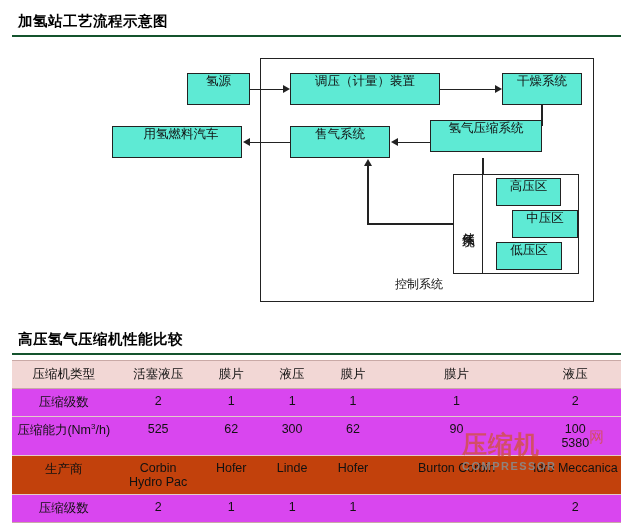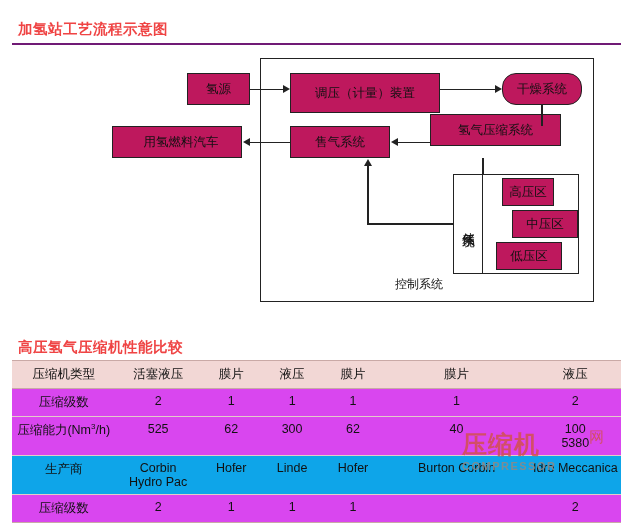--- a/index.html
+++ b/index.html
@@ -12,42 +12,42 @@
     font-family: "Liberation Sans", sans-serif;
     color: #1a1a1a;
     position: relative;
     overflow: hidden;
   }
 
   
   .section-title {
     font-size: 14.5px;
     font-weight: bold;
-    color: #ef4444;
+    color: #000000;
     padding: 0 0 4px 6px;
-    border-bottom: 2px solid #701a75;
-    margin: 8px 12px;
+    border-bottom: 2px solid #14532d;
+    margin: 0 12px;
     letter-spacing: 0.5px;
   }
   #title1 { position: absolute; left: 0; right: 0; top: 12px; }
   #title2 { position: absolute; left: 0; right: 0; top: 330px; }
 
   
   #diagram {
     position: absolute;
     left: 12px; top: 48px;
     width: 609px; height: 270px;
   }
   .box {
     position: absolute;
     border: 1px solid #222;
-    background: #be185d;
+    background: #5eead4;
     font-size: 12.5px;
     display: flex;
-    align-items: center;
+    align-items: flex-start;
     justify-content: center;
     text-align: center;
     line-height: 1.15;
     color: #111;
   }
   .outer-frame {
     position: absolute;
     border: 1px solid #222;
     background: transparent;
   }
@@ -112,21 +112,21 @@
     font-weight: normal;
     vertical-align: top;
   }
   table.perf thead th {
     background: #f2d7d5;
     border-top: 1px solid #c9a9a6;
     border-bottom: 1px solid #c9a9a6;
     font-size: 12.5px;
   }
   table.perf tbody tr { background: #d946ef; }
-  table.perf tbody tr.plain { background: #0ea5e9; }
+  table.perf tbody tr.plain { background: #c2410c; }
   table.perf tbody td { border-bottom: 1px solid #e3cbc9; }
   table.perf tbody tr:last-child td { border-bottom: 1px solid #c9a9a6; }
   td.first, th.first { text-align: left; padding-left: 6px; }
   .sub { vertical-align: super; font-size: 8px; }
 
   
   #watermark {
     position: absolute;
     left: 462px; top: 432px;
     width: 150px; height: 52px;
@@ -162,61 +162,61 @@
 <div id="title1" class="section-title">加氢站工艺流程示意图</div>
 
 <div id="diagram">
 
   <div class="outer-frame" style="left:248px; top:10px; width:334px; height:244px;"></div>
 
   <div class="box" style="left:175px; top:25px; width:63px; height:32px;">
     <span>氢源</span>
   </div>
 
-  <div class="box" style="left:278px; top:25px; width:150px; height:40px;">
+  <div class="box" style="left:278px; top:25px; width:150px; height:32px;">
     <span>调压（计量）装置</span>
   </div>
 
-  <div class="box" style="left:490px; top:25px; width:80px; height:32px;border-radius:14px;">
+  <div class="box" style="left:490px; top:25px; width:80px; height:32px;">
     <span>干燥系统</span>
   </div>
 
   <div class="line" style="left:238px; top:40.5px; width:33px; height:1.5px;"></div>
   <div class="arrow arrow-r" style="left:271px; top:37px;"></div>
 
   <div class="line" style="left:428px; top:40.5px; width:55px; height:1.5px;"></div>
   <div class="arrow arrow-r" style="left:483px; top:37px;"></div>
 
   <div class="box" style="left:100px; top:78px; width:130px; height:32px;padding-left:8px;">
     <span>用氢燃料汽车</span>
   </div>
 
   <div class="box" style="left:278px; top:78px; width:100px; height:32px;">
     <span>售气系统</span>
   </div>
 
-  <div class="box" style="left:418px; top:66px; width:131px; height:32px;">
+  <div class="box" style="left:418px; top:72px; width:112px; height:32px;">
     <span>氢气压缩系统</span>
   </div>
 
   <div class="line" style="left:238px; top:93.5px; width:40px; height:1.5px;"></div>
   <div class="arrow arrow-l" style="left:231px; top:90px;"></div>
 
   <div class="line" style="left:386px; top:93.5px; width:32px; height:1.5px;"></div>
   <div class="arrow arrow-l" style="left:379px; top:90px;"></div>
 
   <div class="line" style="left:529px; top:57px; width:1.5px; height:21px;"></div>
 
   <div class="vert-box" style="left:441px; top:126px; width:30px; height:100px;">
     <span>储气系统</span>
   </div>
 
   <div class="outer-frame" style="left:441px; top:126px; width:126px; height:100px;"></div>
 
-  <div class="box" style="left:484px; top:130px; width:52px; height:28px;margin-left:6px;">
+  <div class="box" style="left:484px; top:130px; width:65px; height:28px;">
     <span>高压区</span>
   </div>
   <div class="box" style="left:484px; top:162px; width:66px; height:28px;margin-left:16px;">
     <span>中压区</span>
   </div>
   <div class="box" style="left:484px; top:194px; width:66px; height:28px;">
     <span>低压区</span>
   </div>
 
   <div class="line" style="left:470px; top:110px; width:1.5px; height:16px;"></div>
@@ -261,21 +261,21 @@
         <td>1</td>
         <td>1</td>
         <td>2</td>
       </tr>
       <tr>
         <td class="first"><span>压缩能力(Nm</span><span class="sub">3</span><span>/h)</span></td>
         <td>525</td>
         <td>62</td>
         <td>300</td>
         <td>62</td>
-        <td>40</td>
+        <td>90</td>
         <td style="white-space:pre-line">100
 5380</td>
       </tr>
       <tr class="plain">
         <td class="first">生产商</td>
         <td style="white-space:pre-line">Corbin
 Hydro Pac</td>
         <td>Hofer</td>
         <td>Linde</td>
         <td>Hofer</td>

